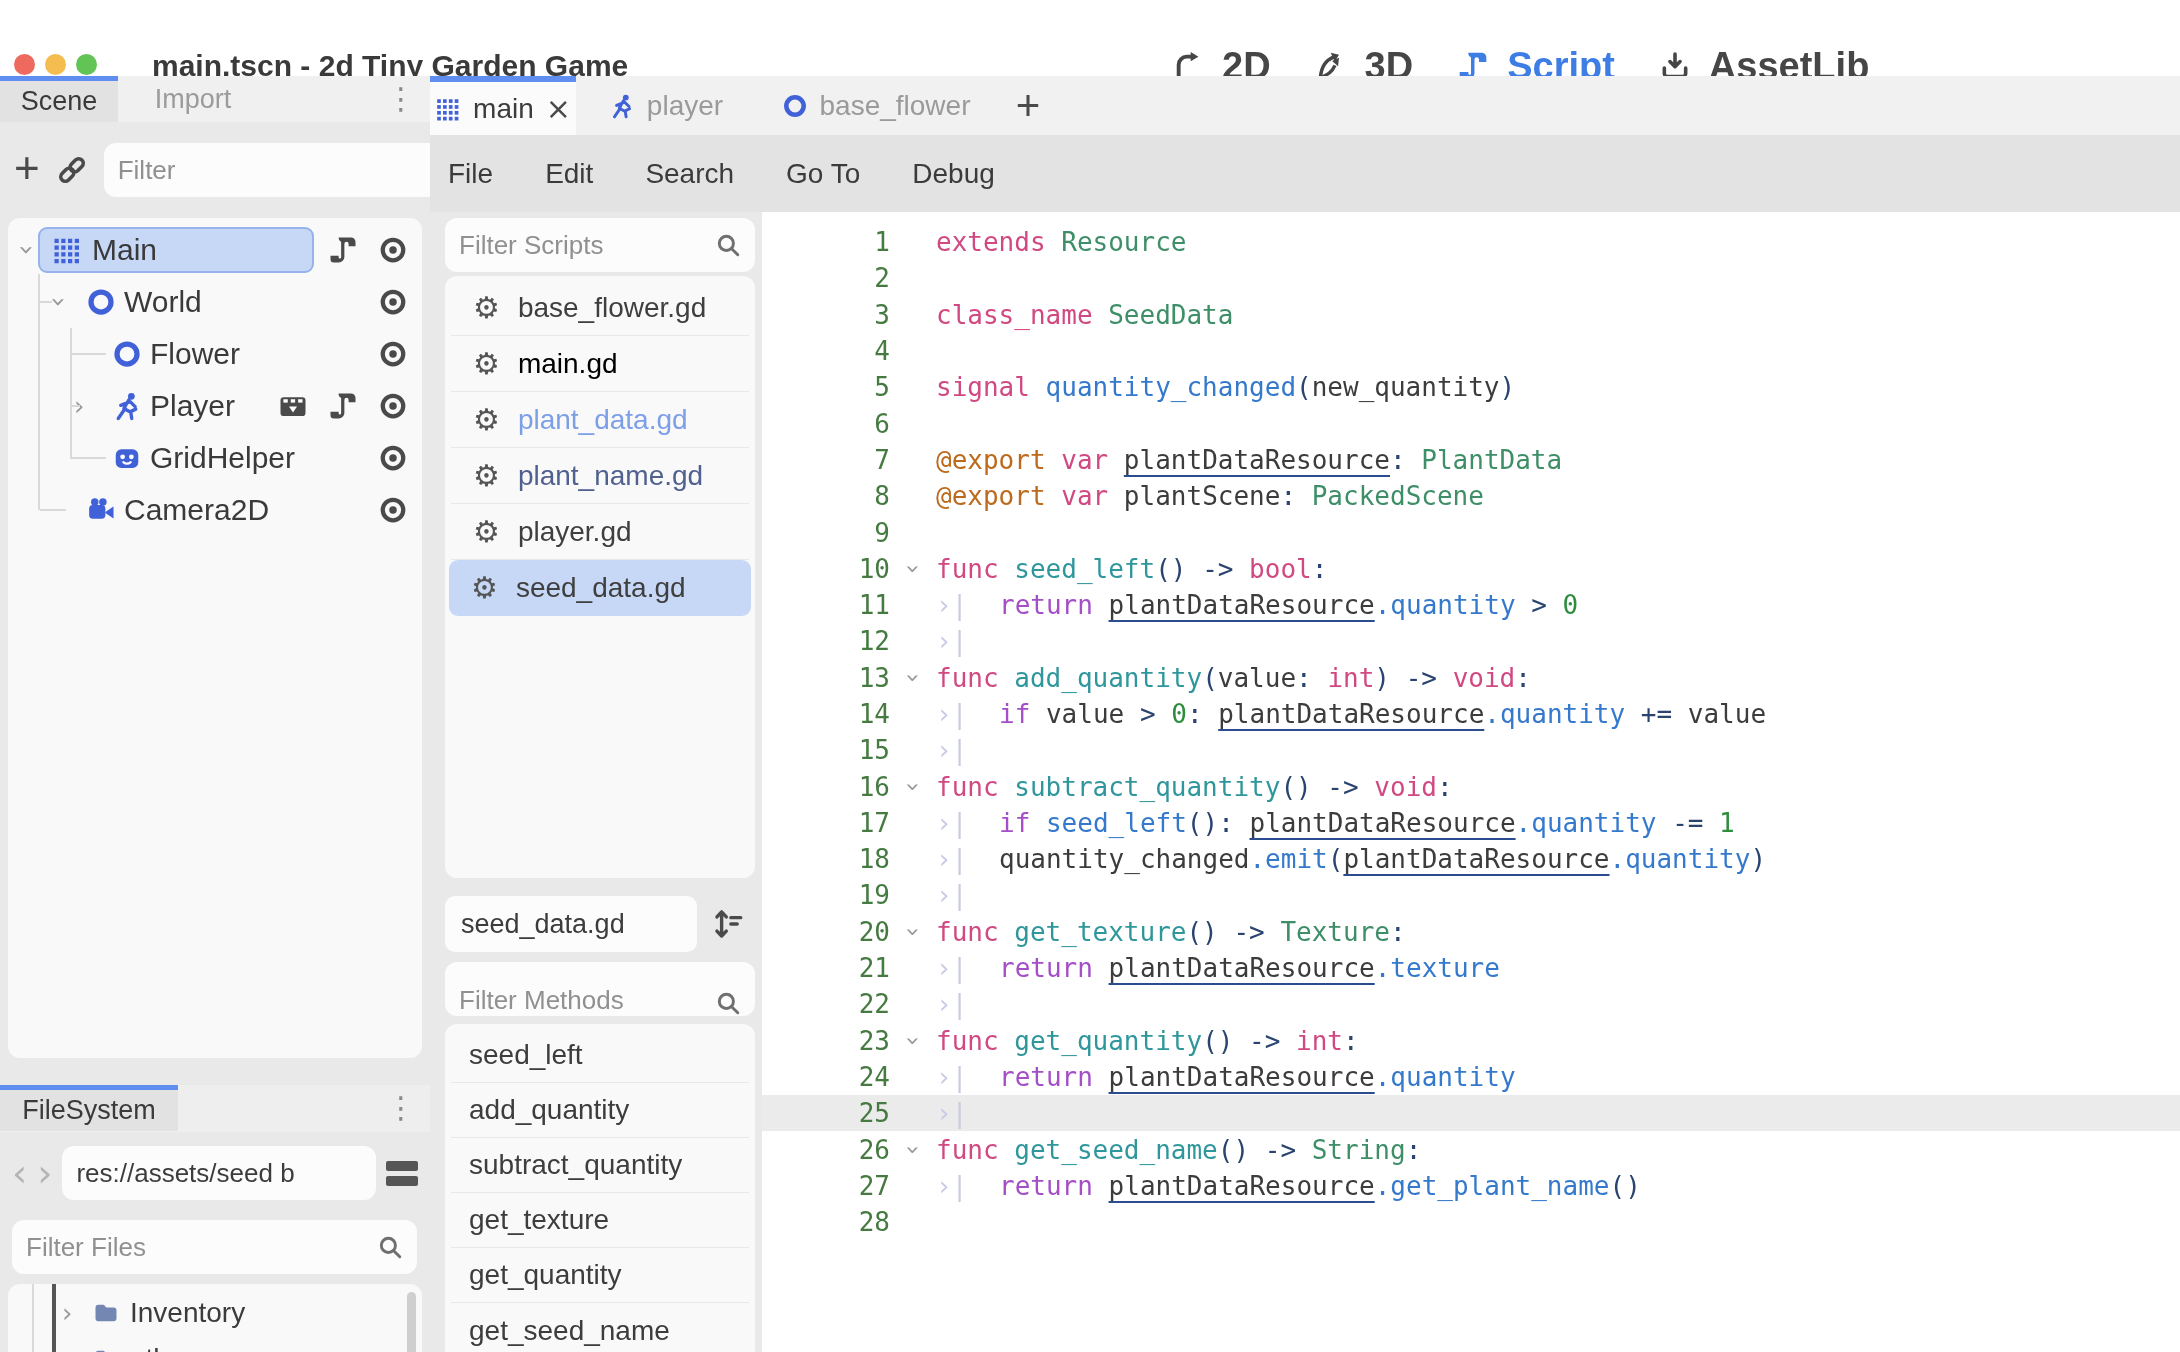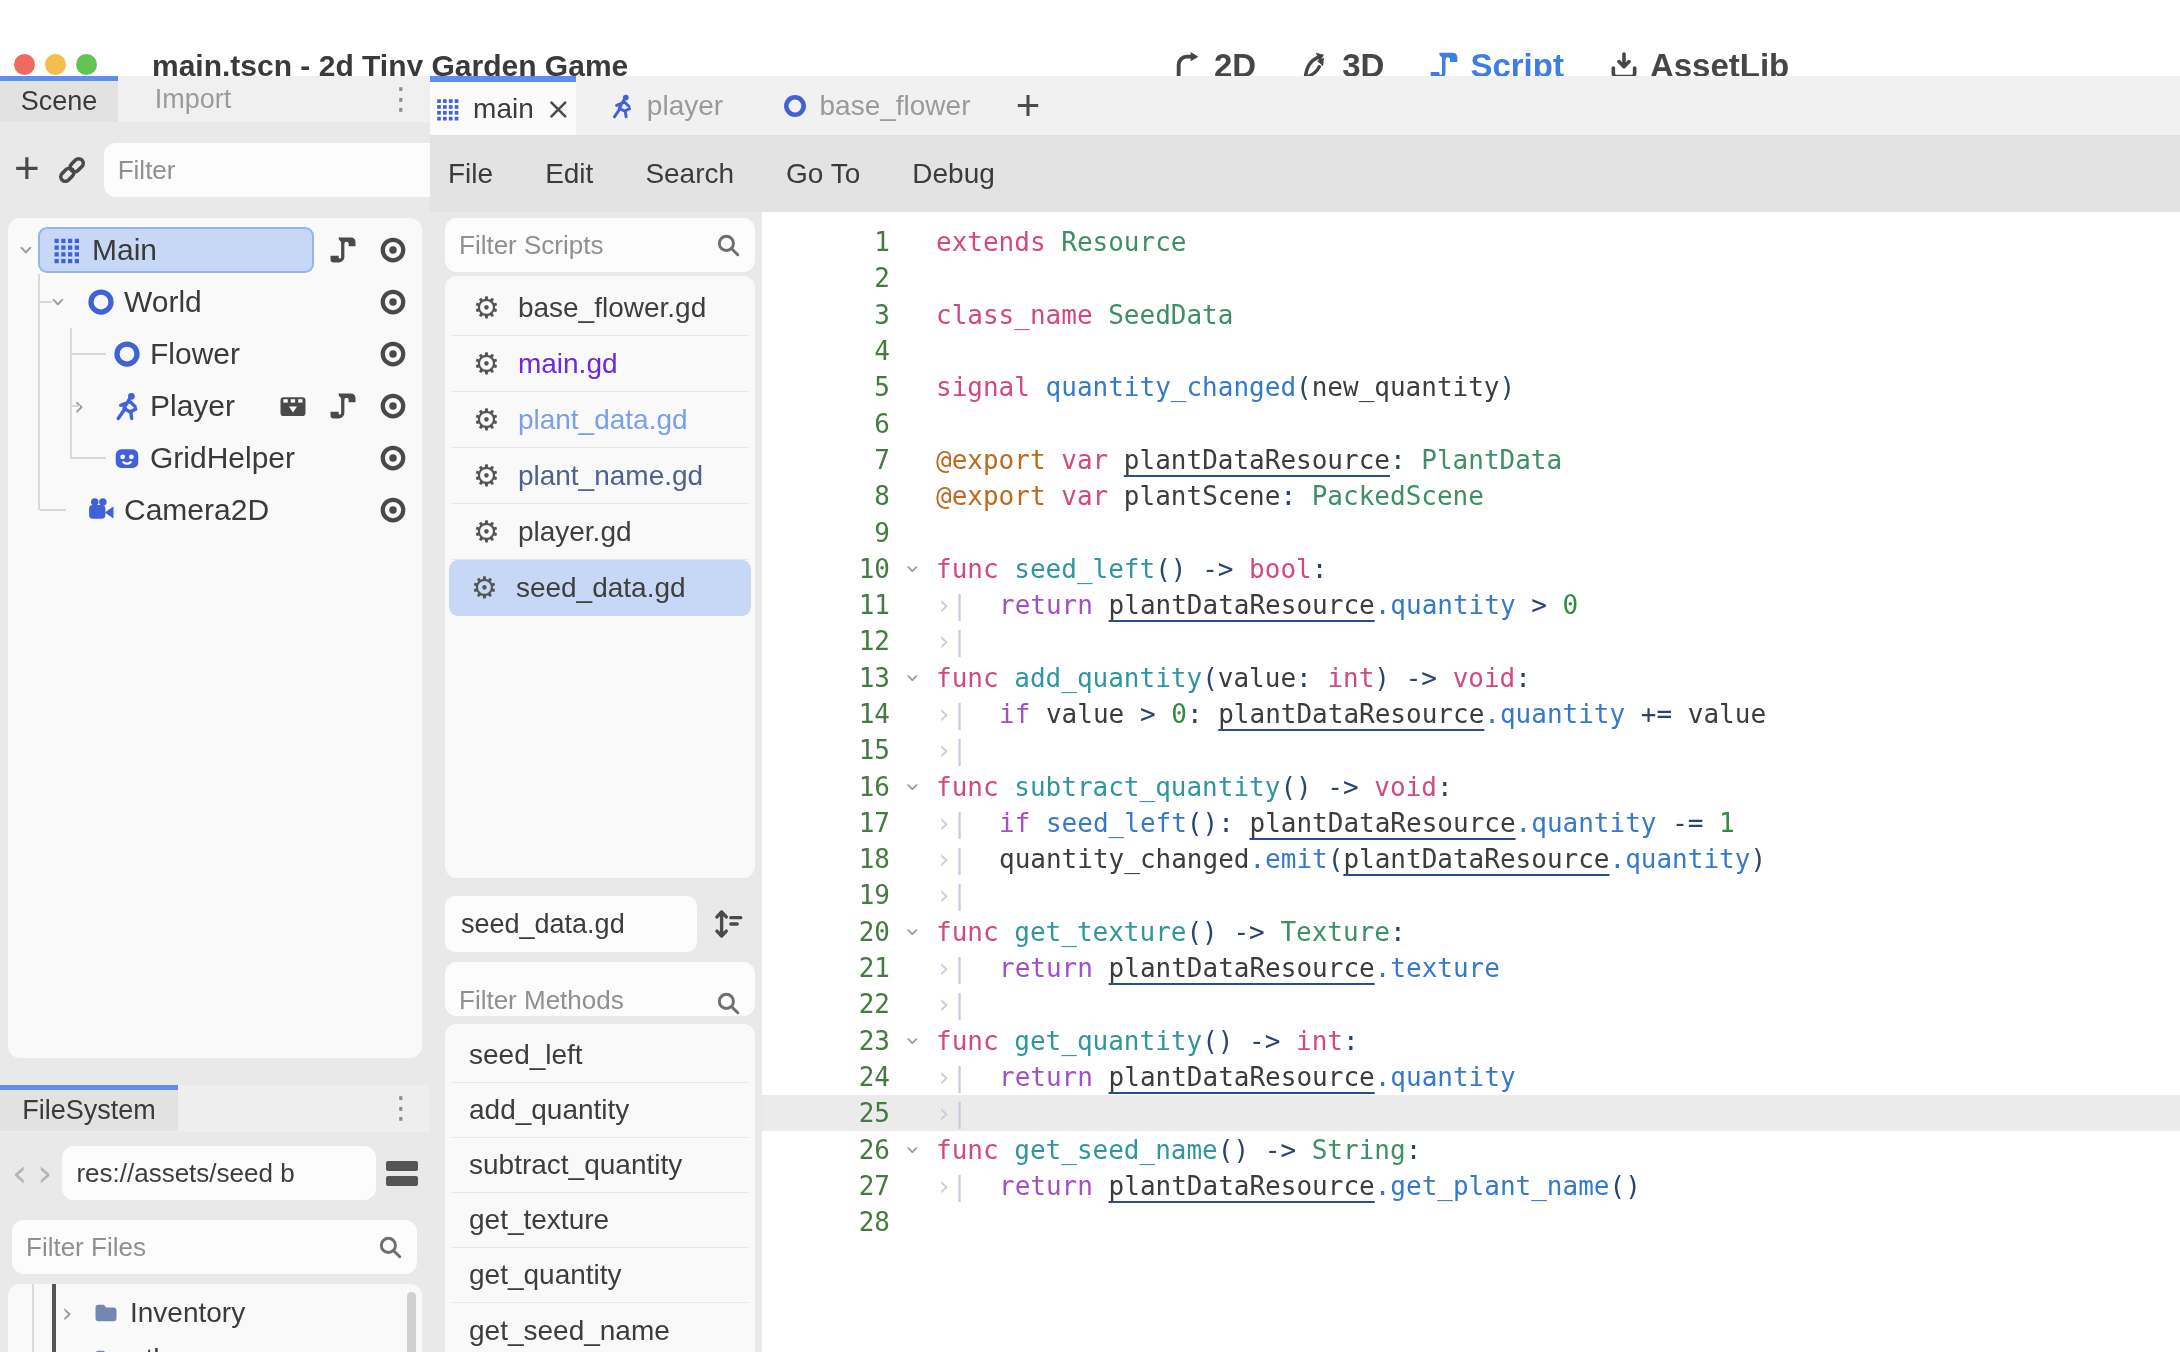--- a/index.html
+++ b/index.html
@@ -16,21 +16,21 @@
   .ic{display:block;}
   .glyph{font-family:"DejaVu Sans",sans-serif;}
 
   
   .titlebar{position:absolute;left:0;top:0;width:2180px;height:76px;background:#fff;margin-top:28px;}
   .lights{position:absolute;left:14px;top:26px;display:flex;gap:10px;}
   .light{width:21px;height:21px;border-radius:50%;}
   .wtitle{position:absolute;left:152px;top:0;height:76px;display:flex;align-items:center;
     font-size:30px;font-weight:bold;color:#3a3a3a;}
   .workspace{position:absolute;left:1172px;top:0;height:76px;display:flex;align-items:center;gap:44px;}
-  .wbtn{display:flex;align-items:center;gap:10px;font-size:33px;font-weight:bold;color:#464646;cursor:default;}
+  .wbtn{display:flex;align-items:center;gap:18px;font-size:38px;font-weight:bold;color:#464646;cursor:default;}
   .wbtn.active{color:var(--scriptblue);}
 
   
   .left-dock{position:absolute;left:0;top:76px;width:430px;height:1276px;background:#e9e9e9;}
   .dock-tabstrip{position:absolute;left:0;top:0;width:430px;height:46px;background:#f0f0f0;}
   .dtab{position:absolute;top:0;height:46px;display:flex;align-items:center;justify-content:center;font-size:27px;}
   .dtab.active{background:#e2e2e2;border-top:5px solid var(--accent);color:#3a3a3a;}
   .dtab.inactive{color:#9b9b9b;}
   .vdots{font-size:30px;color:#8a8a8a;line-height:1;font-family:"DejaVu Sans",sans-serif;}
   .dock-toolbar{position:absolute;left:0;top:46px;width:430px;height:96px;display:flex;align-items:center;
@@ -471,21 +471,21 @@
             </svg>
           </span>
       </div>
       <div class="script-list panel" id="script-list">
           <div class="sitem">
      <span class="gear">⚙</span>
      <span style="color:#3f3f3f">base_flower.gd</span>
    </div>
           <div class="sitem">
      <span class="gear">⚙</span>
-     <span style="color:#6d28d9">main.gd</span>
+     <span style="color:#000000">main.gd</span>
    </div>
           <div class="sitem">
      <span class="gear">⚙</span>
      <span style="color:#7d9fe8">plant_data.gd</span>
    </div>
           <div class="sitem">
      <span class="gear">⚙</span>
      <span style="color:#51618f">plant_name.gd</span>
    </div>
           <div class="sitem">

